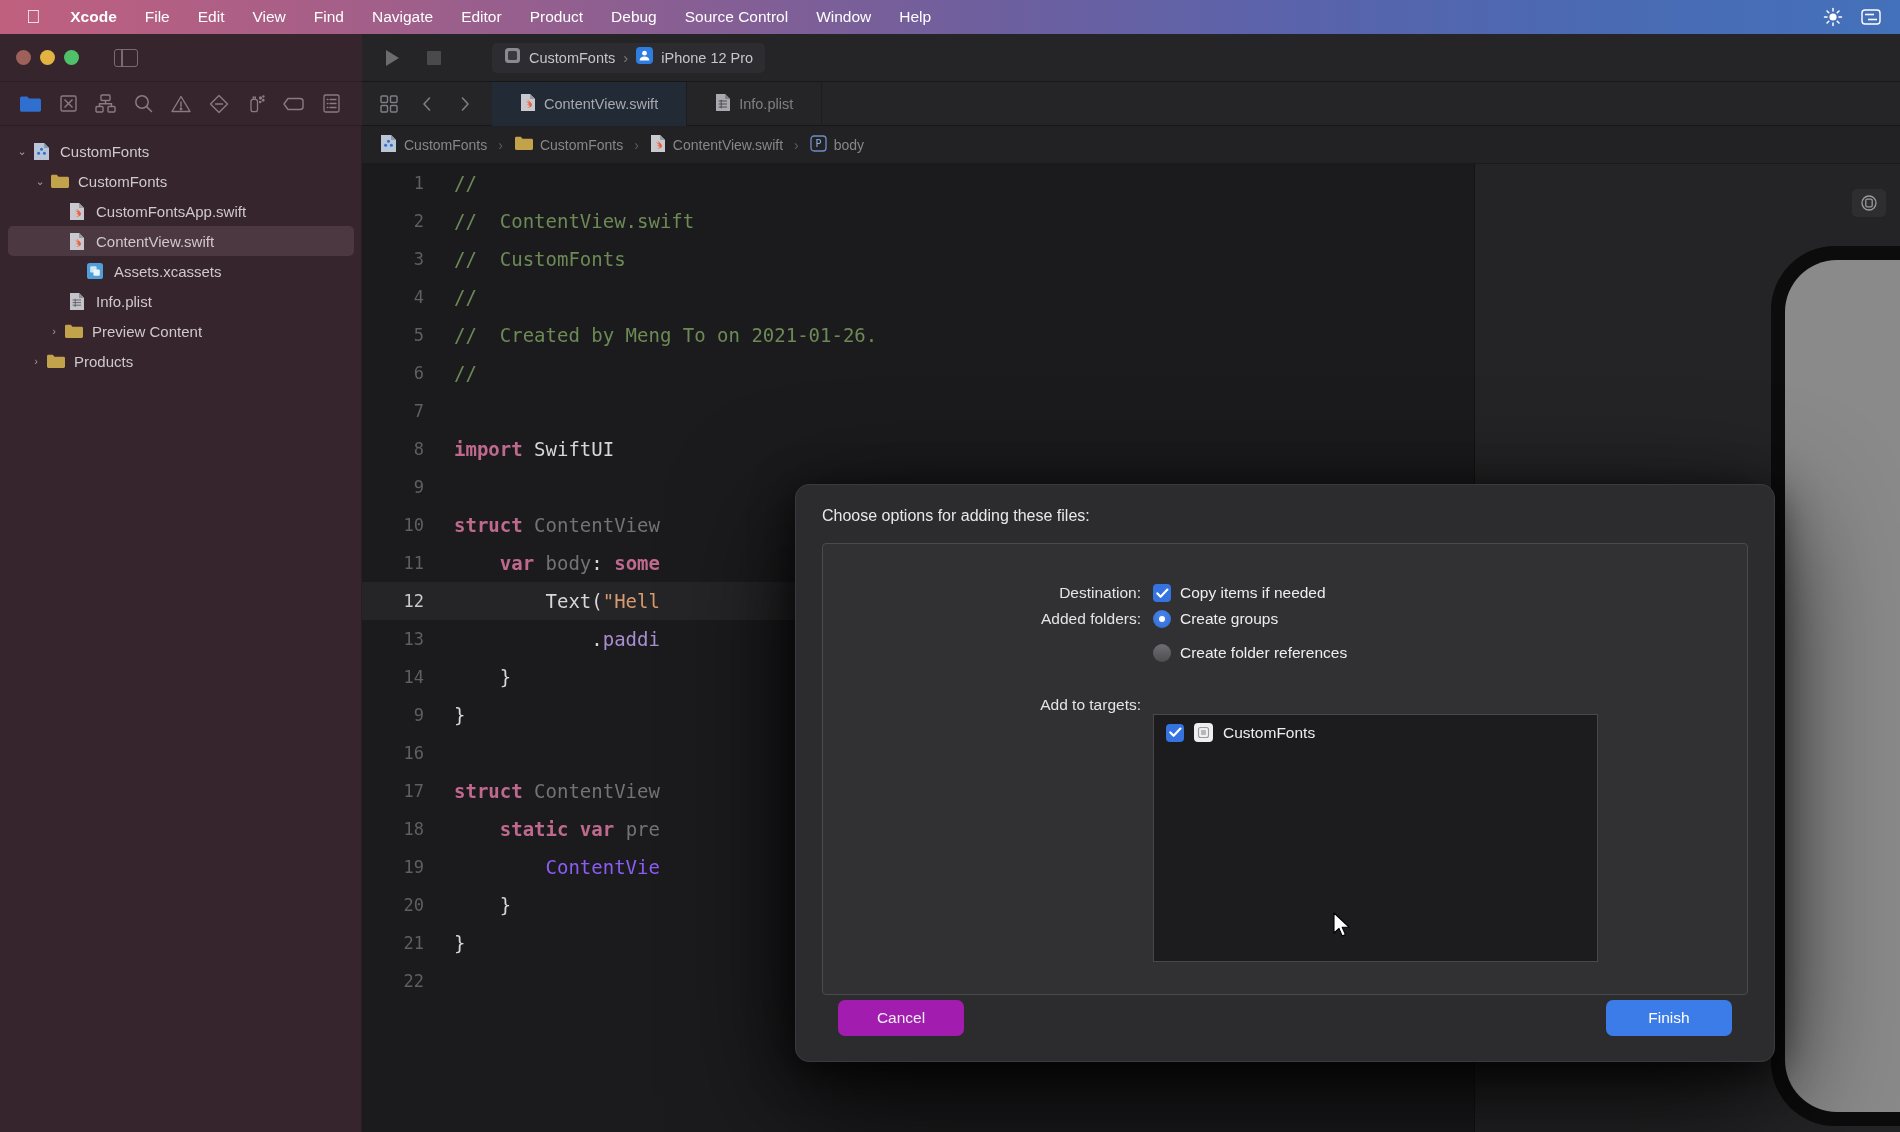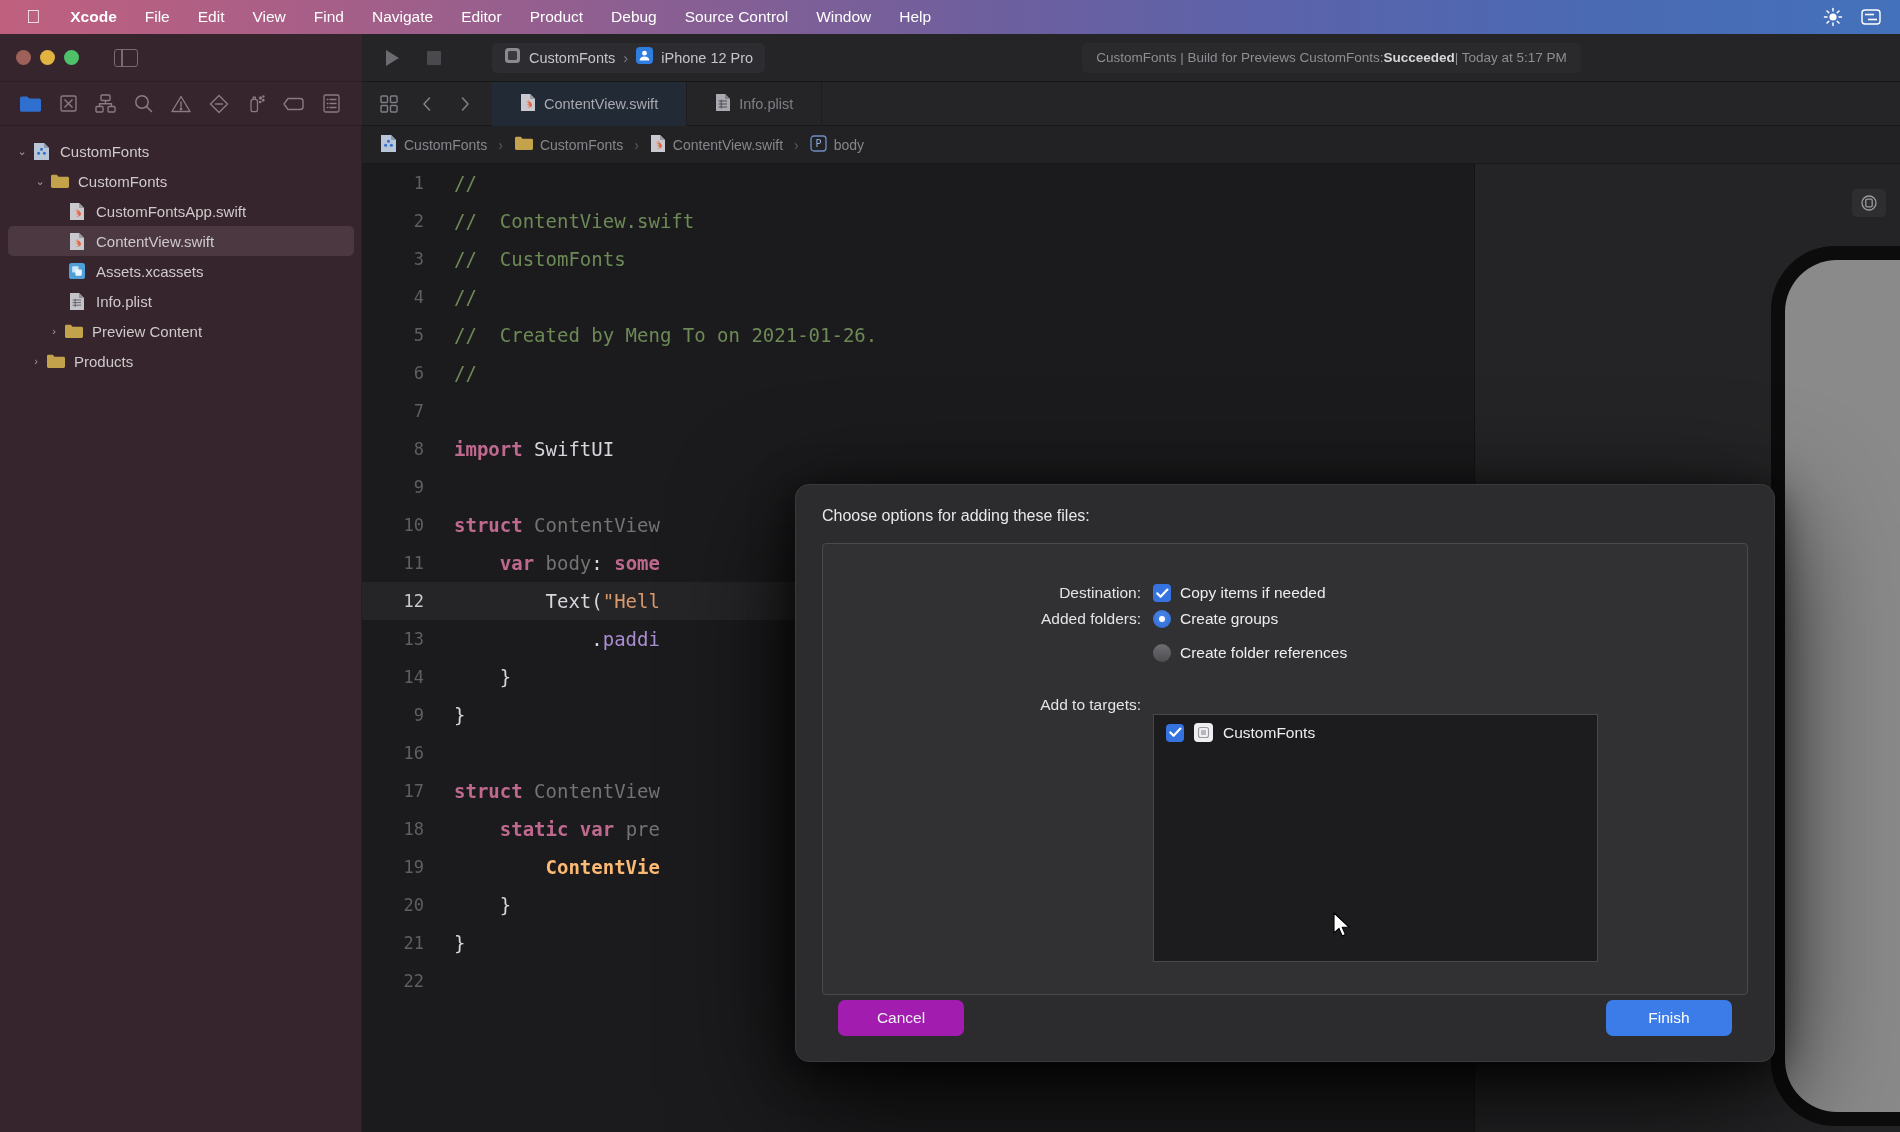--- a/index.html
+++ b/index.html
@@ -145,21 +145,21 @@
   .cline.hl { background: #252527; }
   .gutter { width: 78px; text-align: right; padding-right: 16px; color: #5e5e64; font-size: 17px; flex: none; }
   .cline.hl .gutter { color: #c9c9cf; }
   .code { padding-left: 14px; }
   .t-cmt { color: #6d8a56; }
   .t-kw  { color: #c0698f; font-weight: bold; }
   .t-typ { color: #737373; }
   .t-pln { color: #d6d6dc; }
   .t-str { color: #d99b6e; }
   .t-fn  { color: #a98ed1; }
-  .t-grn { color: #fdba74; font-weight: bold; }
+  .t-grn { color: #8b5cf6; }
 
   
   .canvas {
     position: absolute; top: 130px; left: 1474px; right: 0; bottom: 0;
     background: #242426; overflow: hidden; border-left: 1px solid #131314;
   }
   .canvas-ctl {
     position: absolute; top: 25px; right: 14px; width: 34px; height: 28px;
     background: #2e2e31; border-radius: 5px; display:flex;align-items:center;justify-content:center;
   }
@@ -302,25 +302,20 @@
           <span>
             <svg width="17" height="17" viewBox="0 0 17 17">
                 <rect x="0" y="0" width="17" height="17" rx="4" fill="#2f7de0"></rect>
                 <circle cx="8.5" cy="6.2" r="2.4" fill="#fff"></circle>
                 <path d="M3.6 13.6c0-2.7 2.2-4 4.9-4s4.9 1.3 4.9 4z" fill="#fff"></path>
               </svg>
           </span>
           <span class="lbl">iPhone 12 Pro</span>
         </div>
         <div class="tb-spacer"></div>
-        <div class="status-pill">
-          <span>CustomFonts | Build for Previews CustomFonts: </span>
-            <b>Succeeded</b>
-            <span> | Today at 5:17 PM</span>
-        </div>
         <div class="tb-spacer"></div>
       </div>
     </div>
 
     <div class="navtoolbar">
       <div class="nicon">
         <svg width="23" height="19" viewBox="0 0 23 19">
             <path d="M1 4.2c0-1 .8-1.8 1.8-1.8h5.4l2 2.2h10c1 0 1.8.8 1.8 1.8v9.6c0 1-.8 1.8-1.8 1.8H2.8c-1 0-1.8-.8-1.8-1.8z" fill="#2f6fd0"></path>
           </svg>
       </div>
@@ -525,21 +520,21 @@
         <span class="tw"></span>
         <span class="fi">
           <svg width="16" height="19" viewBox="0 0 16 19">
               <path d="M1 1h9l5 5v12H1z" fill="#c9c9cf"></path>
               <path d="M10 1l5 5h-5z" fill="#9b9ba1"></path>
               <path d="M4.6 13.6c2.2 1.1 4.7.6 5.6-.5-1-.2-2.6-1.1-3.7-2.3 1 .5 2.3.8 3.1.5-1.4-.8-2.8-2.4-3.6-3.8 1.2 1.1 2.6 1.9 3.4 2.1-.8-1-1.5-2.2-1.8-3.3 1.5 2 3.4 3.3 4.1 4.4.5.9.2 2.1-.4 2.7-1.7 1.6-4.7 1-6.7.2z" fill="#e8603c"></path>
             </svg>
         </span>
         <span>ContentView.swift</span>
       </div>
-      <div class="ftrow" style="padding-left:50px">
+      <div class="ftrow" style="padding-left:68px">
         <span class="tw"></span>
         <span class="fi">
           <svg width="18" height="18" viewBox="0 0 18 18">
               <rect x="1" y="1" width="16" height="16" rx="2.6" fill="#4f9fd8"></rect>
               <rect x="4.2" y="4.2" width="6.4" height="6.4" rx="1.2" fill="#cfe6f7"></rect>
               <rect x="7.4" y="7.4" width="6.4" height="6.4" rx="1.2" fill="#eaf4fc"></rect>
             </svg>
         </span>
         <span>Assets.xcassets</span>
       </div>

